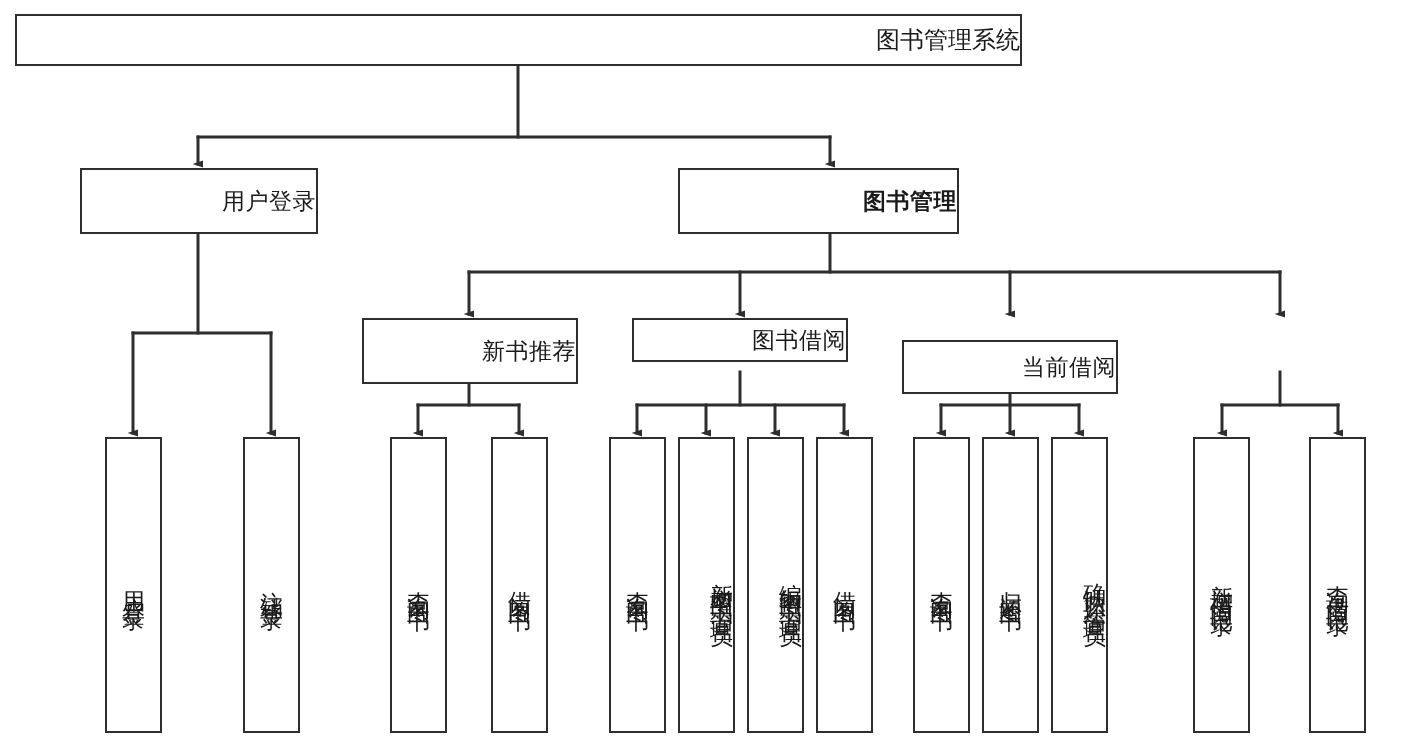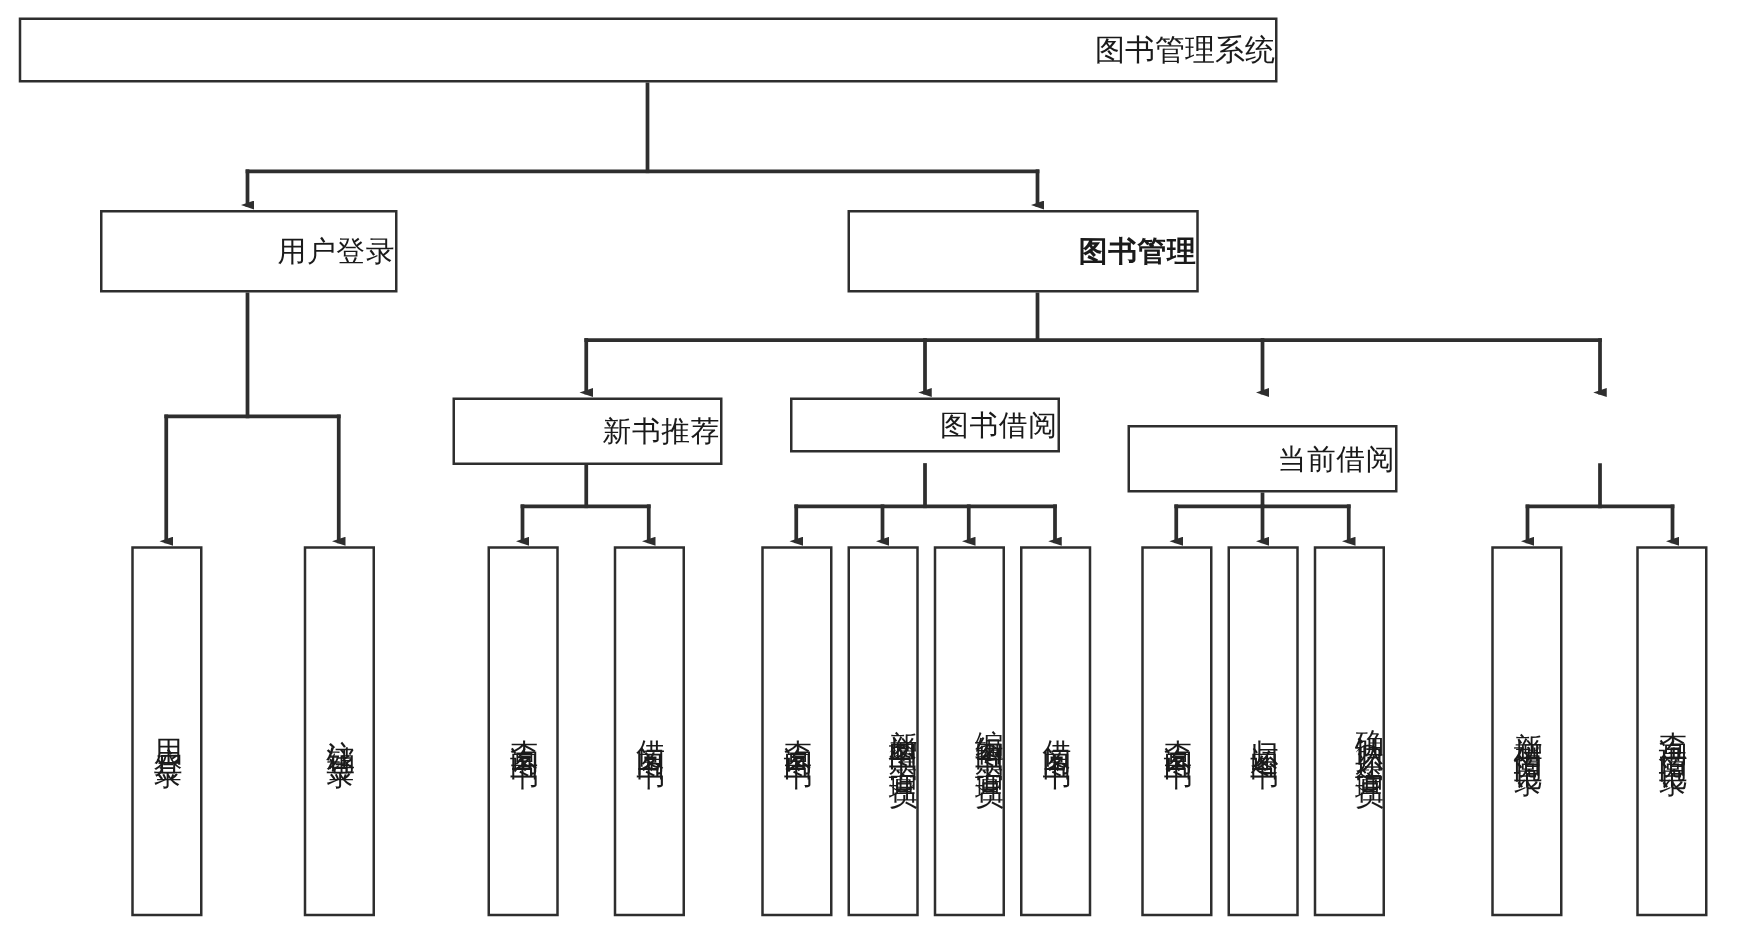--- a/index.html
+++ b/index.html
@@ -131,21 +131,21 @@
     <span class="node-label">图书管理系统</span>
   </div>
 
   <div class="node node-h" style="left:80px; top:168px; width:238px; height:66px;">
     <span class="node-label">用户登录</span>
   </div>
   <div class="node node-h" style="left:678px; top:168px; width:281px; height:66px;font-weight:bold;">
     <span class="node-label">图书管理</span>
   </div>
 
-  <div class="node node-h" style="left:362px; top:318px; width:216px; height:54px;">
+  <div class="node node-h" style="left:362px; top:318px; width:216px; height:66px;">
     <span class="node-label">新书推荐</span>
   </div>
   <div class="node node-h" style="left:632px; top:318px; width:216px; height:44px;">
     <span class="node-label">图书借阅</span>
   </div>
   <div class="node node-h" style="left:902px; top:318px; width:216px; height:54px;margin-top:22px;">
     <span class="node-label">当前借阅</span>
   </div>
 
   <div class="node node-v v-center" style="left:105px; top:437px; width:57px; height:296px;">

